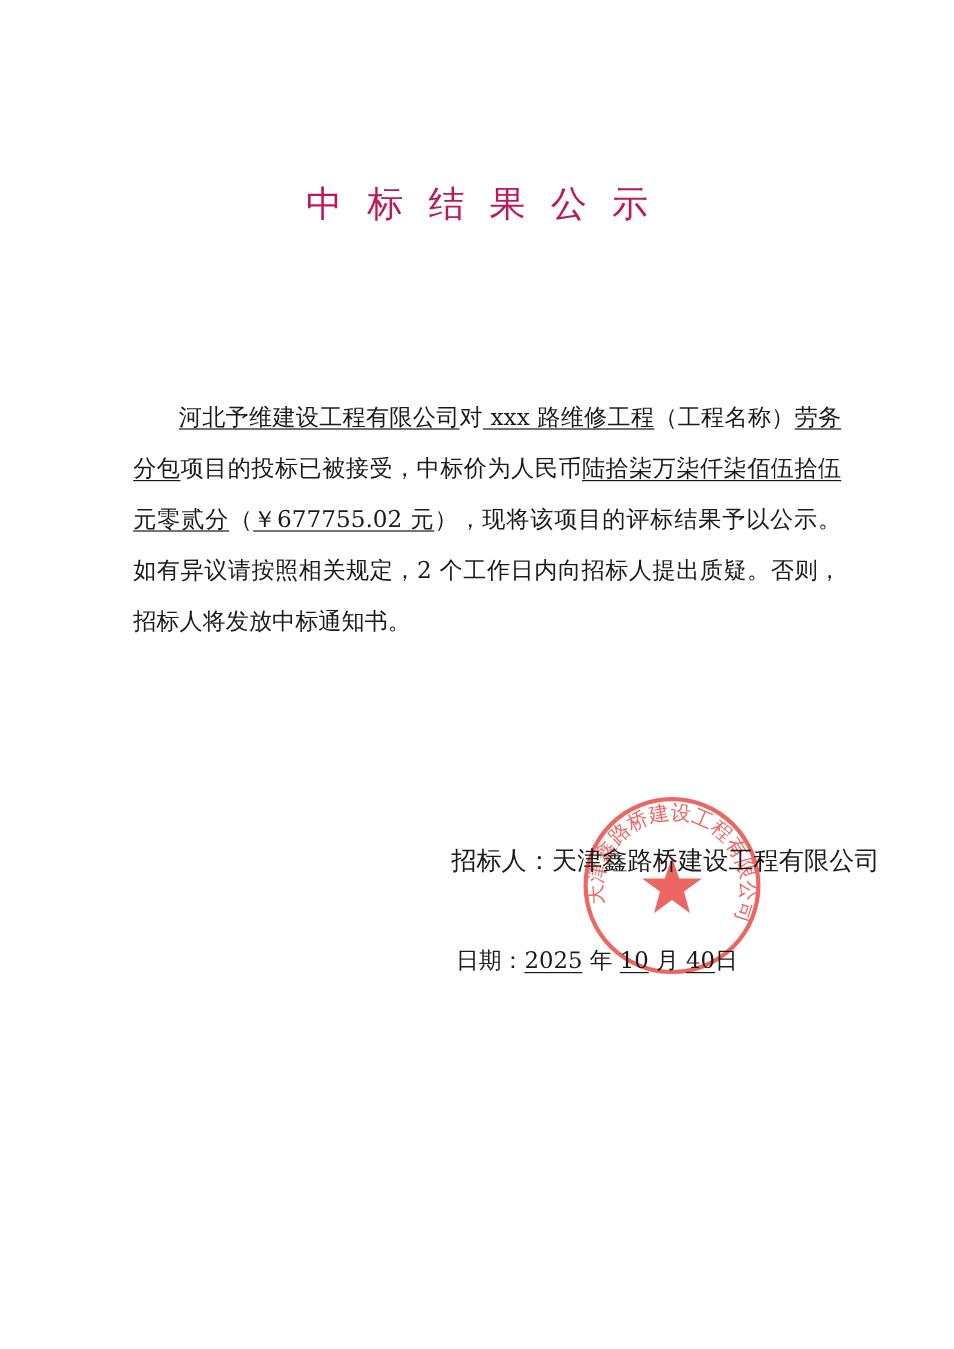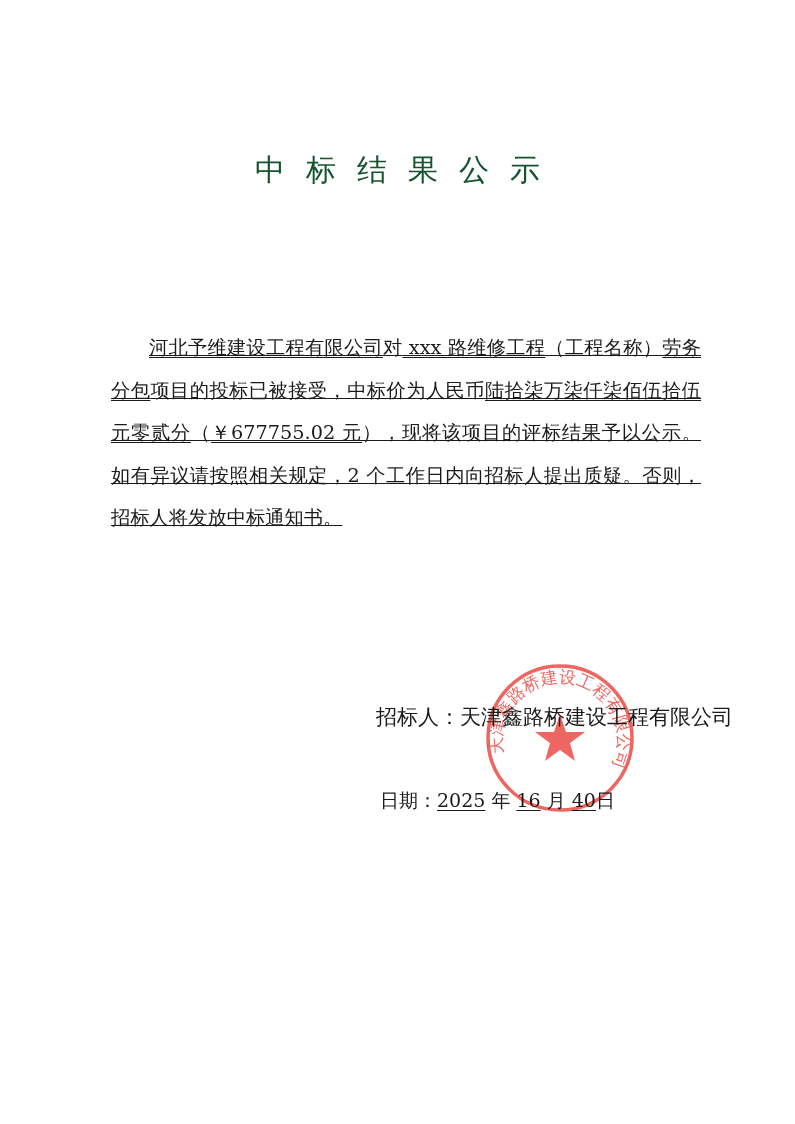--- a/index.html
+++ b/index.html
@@ -1,22 +1,22 @@
 <!DOCTYPE html>
 <html><head>
 <meta charset="utf-8">
 <style>
   html, body { margin:0; padding:0; background:#fff; }
   body { width:795px; height:1124px; position:relative; overflow:hidden;
          font-family:"DejaVu Serif","Liberation Serif", serif; color:#1a1a1a; }
   .title { position:absolute; left:0; width:795px; top:150px; text-align:center;
            font-family:"DejaVu Sans","Liberation Sans", sans-serif;
-           font-size:30px; letter-spacing:21px; text-indent:21px; color:#14532d; }
+           font-size:30px; letter-spacing:21px; text-indent:21px; color:#be185d; }
   .body-text { position:absolute; left:111px; width:590px; top:327px;
-               font-size:19.3px; line-height:42.5px; text-align:justify;text-decoration:underline; }
+               font-size:19.3px; line-height:42.5px; text-align:justify; }
   .body-text p { margin:0; text-indent:38px; }
   u { text-decoration:underline; text-underline-offset:3px; text-decoration-thickness:1px; }
   .sig { position:absolute; left:376px; top:703px; font-size:21px; white-space:nowrap; }
   .date { position:absolute; left:380px; top:788px; font-size:19px; white-space:nowrap; }
   .seal { position:absolute; left:484px; top:662px; width:152px; height:152px; opacity:0.75; pointer-events:none; }
 </style>
 </head>
 <body>
 
 <div class="title">中标结果公示</div>
@@ -32,14 +32,14 @@
   <circle cx="76" cy="76" r="72" fill="none" stroke="#e8332e" stroke-width="3.5"></circle>
   <polygon points="76,52 82,70 101,70 86,81 91,99 76,88 61,99 66,81 51,70 70,70" fill="#e8332e"></polygon>
   <text font-size="17" fill="#e8332e" font-family="DejaVu Sans, sans-serif"><textPath href="#arc" startOffset="4%">天津鑫路桥建设工程有限公司</textPath></text>
 </svg>
 
 <div class="sig">
   <span>招标人：</span><span>天津鑫路桥建设工程有限公司</span>
 </div>
 
 <div class="date">
-  <span>日期：</span><u>2025</u><span> 年 </span><u>16</u><span> 月 </span><u>40</u><span>日</span>
+  <span>日期：</span><u>2025</u><span> 年 </span><u>10</u><span> 月 </span><u>40</u><span>日</span>
 </div>
 
 </body></html>

